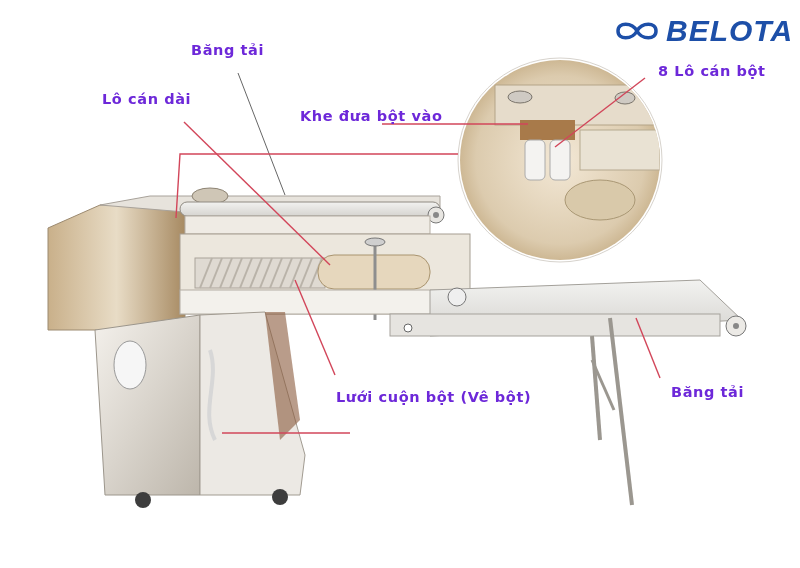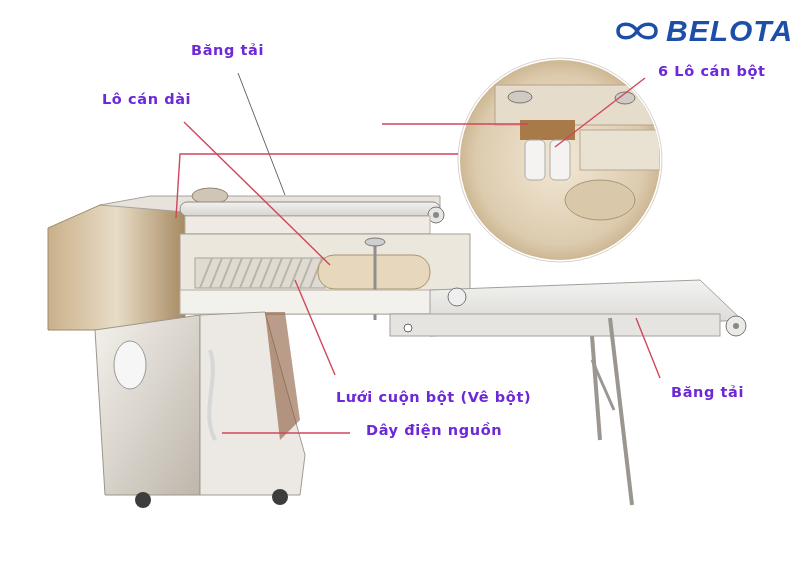--- a/index.html
+++ b/index.html
@@ -128,17 +128,17 @@
 
   <div class="logo">
     <svg width="46" height="24" viewBox="0 0 46 24" style="position:relative">
       <path d="M23,12 C18,3 4,3 4,12 C4,21 18,21 23,12 C28,3 42,3 42,12 C42,21 28,21 23,12 Z" fill="none" stroke="#1d4fa8" stroke-width="3.5"></path>
     </svg>
     <span class="logo-text">BELOTA</span>
   </div>
 
   <div class="label" style="left:191px; top:42px;">Băng tải</div>
   <div class="label" style="left:102px; top:91px;">Lô cán dài</div>
-  <div class="label" style="left:658px; top:63px;">6 Lô cán bột</div>
+  <div class="label" style="left:300px; top:108px;">Khe đưa bột vào</div>
+  <div class="label" style="left:658px; top:63px;">8 Lô cán bột</div>
   <div class="label" style="left:336px; top:378px;margin-top:11px;">Lưới cuộn bột (Vê bột)</div>
   <div class="label" style="left:671px; top:384px;">Băng tải</div>
-  <div class="label" style="left:366px; top:422px;">Dây điện nguồn</div>
 </div>
 
 </body></html>

